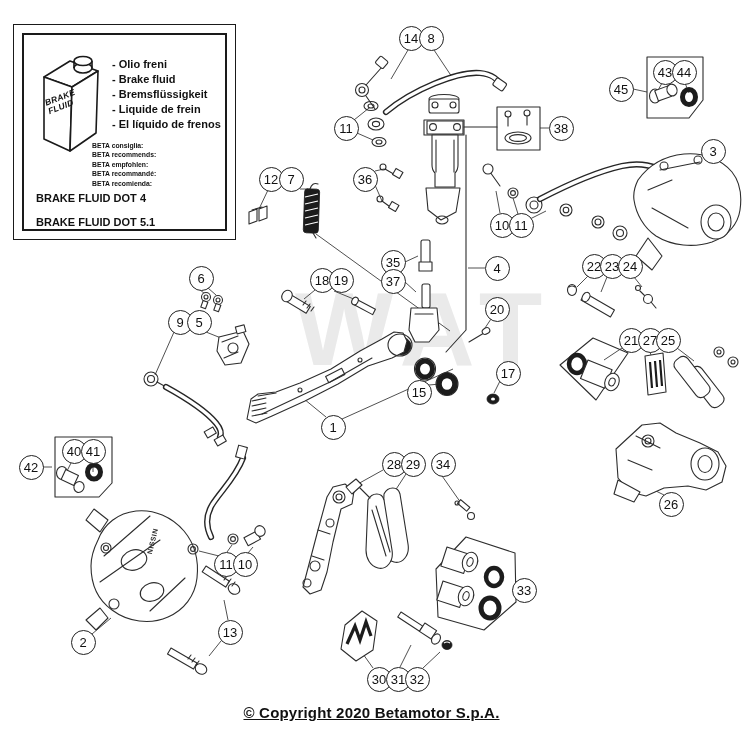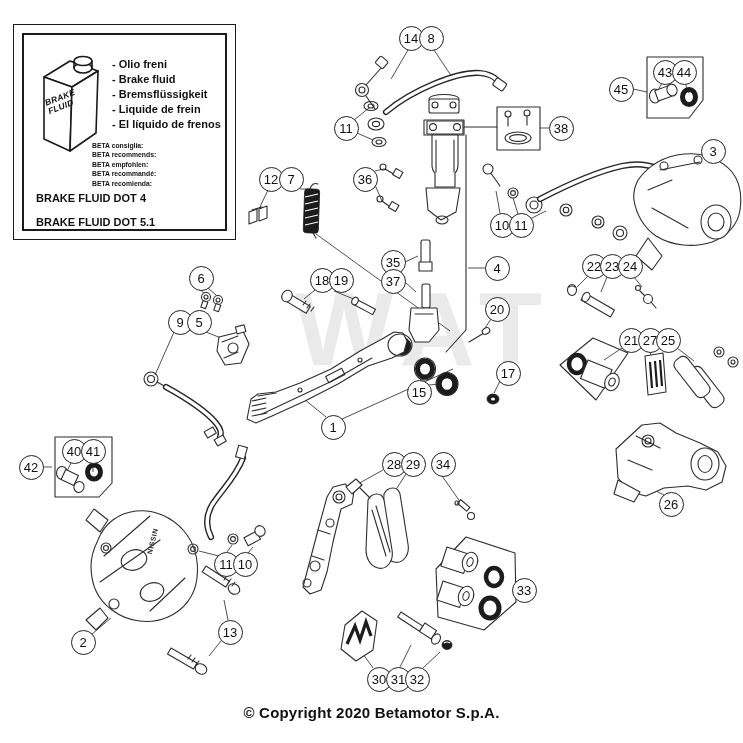--- a/index.html
+++ b/index.html
@@ -33,21 +33,21 @@
   .dot1{top:157px;} .dot2{top:181px;}
   
   #callouts{position:absolute;left:0;top:0;width:100%;height:100%;z-index:5;pointer-events:none;}
   .callout{position:absolute;width:25px;height:25px;box-sizing:border-box;border:1.4px solid #222;
            border-radius:50%;background:#fff;display:flex;align-items:center;justify-content:center;
            font-size:13px;color:#111;}
   
   #nissin{position:absolute;left:146px;top:553px;z-index:3;font-size:7px;font-weight:bold;
           letter-spacing:.5px;color:#2d2d2d;transform:rotate(-76deg);transform-origin:left top;}
   #copyright{position:absolute;left:0;right:0;top:704px;z-index:4;text-align:center;
-             font-size:15px;font-weight:bold;letter-spacing:.2px;color:#111;}
+             font-size:15px;font-weight:bold;letter-spacing:.2px;color:#111;text-decoration:underline;}
 </style>
 </head>
 <body>
 
 <div id="stage">
 
   <div class="wm">
     <div class="wm2">WAT</div>
   </div>
 

